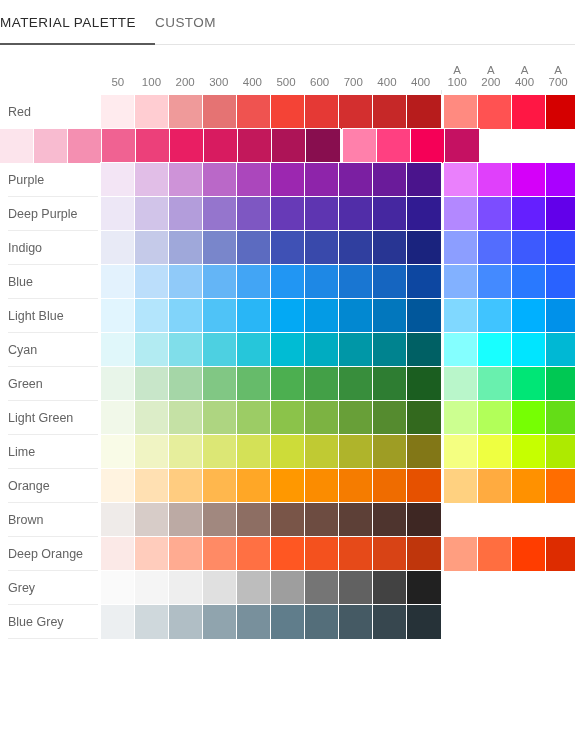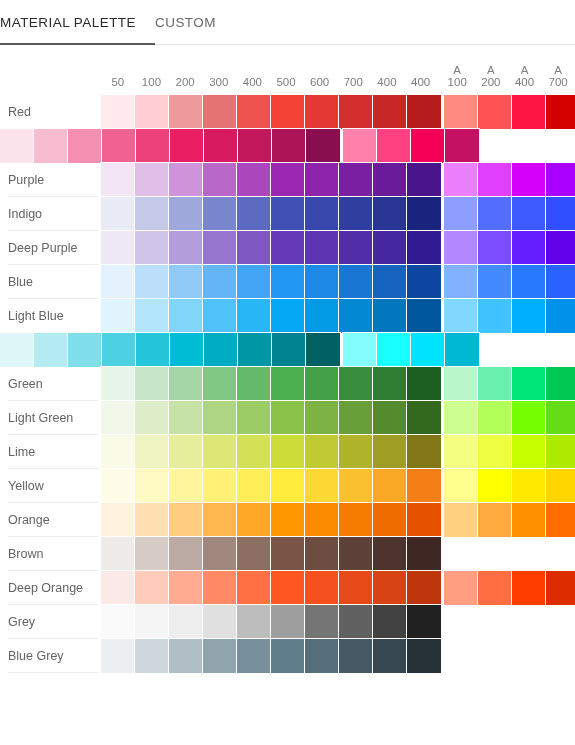--- a/index.html
+++ b/index.html
@@ -252,20 +252,42 @@
             <div class="sw" title="#4a148c" style="background: rgb(74, 20, 140);"></div>
             <div class="swgap"></div>
             <div class="sw" title="#ea80fc" style="background: rgb(234, 128, 252);"></div>
             <div class="sw" title="#e040fb" style="background: rgb(224, 64, 251);"></div>
             <div class="sw" title="#d500f9" style="background: rgb(213, 0, 249);"></div>
             <div class="sw" title="#aa00ff" style="background: rgb(170, 0, 255);"></div>
           </div>
         </div>
         <div class="row">
           <div class="rowlabel">
+            <span>Deep Purple</span>
+          </div>
+          <div class="swatches">
+            <div class="sw" title="#ede7f6" style="background: rgb(237, 231, 246);"></div>
+            <div class="sw" title="#d1c4e9" style="background: rgb(209, 196, 233);"></div>
+            <div class="sw" title="#b39ddb" style="background: rgb(179, 157, 219);"></div>
+            <div class="sw" title="#9575cd" style="background: rgb(149, 117, 205);"></div>
+            <div class="sw" title="#7e57c2" style="background: rgb(126, 87, 194);"></div>
+            <div class="sw" title="#673ab7" style="background: rgb(103, 58, 183);"></div>
+            <div class="sw" title="#5e35b1" style="background: rgb(94, 53, 177);"></div>
+            <div class="sw" title="#512da8" style="background: rgb(81, 45, 168);"></div>
+            <div class="sw" title="#4527a0" style="background: rgb(69, 39, 160);"></div>
+            <div class="sw" title="#311b92" style="background: rgb(49, 27, 146);"></div>
+            <div class="swgap"></div>
+            <div class="sw" title="#b388ff" style="background: rgb(179, 136, 255);"></div>
+            <div class="sw" title="#7c4dff" style="background: rgb(124, 77, 255);"></div>
+            <div class="sw" title="#651fff" style="background: rgb(101, 31, 255);"></div>
+            <div class="sw" title="#6200ea" style="background: rgb(98, 0, 234);"></div>
+          </div>
+        </div>
+        <div class="row">
+          <div class="rowlabel">
             <span>Indigo</span>
           </div>
           <div class="swatches">
             <div class="sw" title="#e8eaf6" style="background: rgb(232, 234, 246);"></div>
             <div class="sw" title="#c5cae9" style="background: rgb(197, 202, 233);"></div>
             <div class="sw" title="#9fa8da" style="background: rgb(159, 168, 218);"></div>
             <div class="sw" title="#7986cb" style="background: rgb(121, 134, 203);"></div>
             <div class="sw" title="#5c6bc0" style="background: rgb(92, 107, 192);"></div>
             <div class="sw" title="#3f51b5" style="background: rgb(63, 81, 181);"></div>
             <div class="sw" title="#3949ab" style="background: rgb(57, 73, 171);"></div>
@@ -274,42 +296,20 @@
             <div class="sw" title="#1a237e" style="background: rgb(26, 35, 126);"></div>
             <div class="swgap"></div>
             <div class="sw" title="#8c9eff" style="background: rgb(140, 158, 255);"></div>
             <div class="sw" title="#536dfe" style="background: rgb(83, 109, 254);"></div>
             <div class="sw" title="#3d5afe" style="background: rgb(61, 90, 254);"></div>
             <div class="sw" title="#304ffe" style="background: rgb(48, 79, 254);"></div>
           </div>
         </div>
         <div class="row">
           <div class="rowlabel">
-            <span>Deep Purple</span>
-          </div>
-          <div class="swatches">
-            <div class="sw" title="#ede7f6" style="background: rgb(237, 231, 246);"></div>
-            <div class="sw" title="#d1c4e9" style="background: rgb(209, 196, 233);"></div>
-            <div class="sw" title="#b39ddb" style="background: rgb(179, 157, 219);"></div>
-            <div class="sw" title="#9575cd" style="background: rgb(149, 117, 205);"></div>
-            <div class="sw" title="#7e57c2" style="background: rgb(126, 87, 194);"></div>
-            <div class="sw" title="#673ab7" style="background: rgb(103, 58, 183);"></div>
-            <div class="sw" title="#5e35b1" style="background: rgb(94, 53, 177);"></div>
-            <div class="sw" title="#512da8" style="background: rgb(81, 45, 168);"></div>
-            <div class="sw" title="#4527a0" style="background: rgb(69, 39, 160);"></div>
-            <div class="sw" title="#311b92" style="background: rgb(49, 27, 146);"></div>
-            <div class="swgap"></div>
-            <div class="sw" title="#b388ff" style="background: rgb(179, 136, 255);"></div>
-            <div class="sw" title="#7c4dff" style="background: rgb(124, 77, 255);"></div>
-            <div class="sw" title="#651fff" style="background: rgb(101, 31, 255);"></div>
-            <div class="sw" title="#6200ea" style="background: rgb(98, 0, 234);"></div>
-          </div>
-        </div>
-        <div class="row">
-          <div class="rowlabel">
             <span>Blue</span>
           </div>
           <div class="swatches">
             <div class="sw" title="#e3f2fd" style="background: rgb(227, 242, 253);"></div>
             <div class="sw" title="#bbdefb" style="background: rgb(187, 222, 251);"></div>
             <div class="sw" title="#90caf9" style="background: rgb(144, 202, 249);"></div>
             <div class="sw" title="#64b5f6" style="background: rgb(100, 181, 246);"></div>
             <div class="sw" title="#42a5f5" style="background: rgb(66, 165, 245);"></div>
             <div class="sw" title="#2196f3" style="background: rgb(33, 150, 243);"></div>
             <div class="sw" title="#1e88e5" style="background: rgb(30, 136, 229);"></div>
@@ -339,20 +339,23 @@
             <div class="sw" title="#0277bd" style="background: rgb(2, 119, 189);"></div>
             <div class="sw" title="#01579b" style="background: rgb(1, 87, 155);"></div>
             <div class="swgap"></div>
             <div class="sw" title="#80d8ff" style="background: rgb(128, 216, 255);"></div>
             <div class="sw" title="#40c4ff" style="background: rgb(64, 196, 255);"></div>
             <div class="sw" title="#00b0ff" style="background: rgb(0, 176, 255);"></div>
             <div class="sw" title="#0091ea" style="background: rgb(0, 145, 234);"></div>
           </div>
         </div>
         <div class="row">
+          <div class="rowlabel">
+            <span>Cyan</span>
+          </div>
           <div class="swatches">
             <div class="sw" title="#e0f7fa" style="background: rgb(224, 247, 250);"></div>
             <div class="sw" title="#b2ebf2" style="background: rgb(178, 235, 242);"></div>
             <div class="sw" title="#80deea" style="background: rgb(128, 222, 234);"></div>
             <div class="sw" title="#4dd0e1" style="background: rgb(77, 208, 225);"></div>
             <div class="sw" title="#26c6da" style="background: rgb(38, 198, 218);"></div>
             <div class="sw" title="#00bcd4" style="background: rgb(0, 188, 212);"></div>
             <div class="sw" title="#00acc1" style="background: rgb(0, 172, 193);"></div>
             <div class="sw" title="#0097a7" style="background: rgb(0, 151, 167);"></div>
             <div class="sw" title="#00838f" style="background: rgb(0, 131, 143);"></div>
@@ -425,42 +428,20 @@
             <div class="sw" title="#827717" style="background: rgb(130, 119, 23);"></div>
             <div class="swgap"></div>
             <div class="sw" title="#f4ff81" style="background: rgb(244, 255, 129);"></div>
             <div class="sw" title="#eeff41" style="background: rgb(238, 255, 65);"></div>
             <div class="sw" title="#c6ff00" style="background: rgb(198, 255, 0);"></div>
             <div class="sw" title="#aeea00" style="background: rgb(174, 234, 0);"></div>
           </div>
         </div>
         <div class="row">
           <div class="rowlabel">
-            <span>Yellow</span>
-          </div>
-          <div class="swatches">
-            <div class="sw" title="#fffde7" style="background: rgb(255, 253, 231);"></div>
-            <div class="sw" title="#fff9c4" style="background: rgb(255, 249, 196);"></div>
-            <div class="sw" title="#fff59d" style="background: rgb(255, 245, 157);"></div>
-            <div class="sw" title="#fff176" style="background: rgb(255, 241, 118);"></div>
-            <div class="sw" title="#ffee58" style="background: rgb(255, 238, 88);"></div>
-            <div class="sw" title="#ffeb3b" style="background: rgb(255, 235, 59);"></div>
-            <div class="sw" title="#fdd835" style="background: rgb(253, 216, 53);"></div>
-            <div class="sw" title="#fbc02d" style="background: rgb(251, 192, 45);"></div>
-            <div class="sw" title="#f9a825" style="background: rgb(249, 168, 37);"></div>
-            <div class="sw" title="#f57f17" style="background: rgb(245, 127, 23);"></div>
-            <div class="swgap"></div>
-            <div class="sw" title="#ffff8d" style="background: rgb(255, 255, 141);"></div>
-            <div class="sw" title="#ffff00" style="background: rgb(255, 255, 0);"></div>
-            <div class="sw" title="#ffea00" style="background: rgb(255, 234, 0);"></div>
-            <div class="sw" title="#ffd600" style="background: rgb(255, 214, 0);"></div>
-          </div>
-        </div>
-        <div class="row">
-          <div class="rowlabel">
             <span>Orange</span>
           </div>
           <div class="swatches">
             <div class="sw" title="#fff3e0" style="background: rgb(255, 243, 224);"></div>
             <div class="sw" title="#ffe0b2" style="background: rgb(255, 224, 178);"></div>
             <div class="sw" title="#ffcc80" style="background: rgb(255, 204, 128);"></div>
             <div class="sw" title="#ffb74d" style="background: rgb(255, 183, 77);"></div>
             <div class="sw" title="#ffa726" style="background: rgb(255, 167, 38);"></div>
             <div class="sw" title="#ff9800" style="background: rgb(255, 152, 0);"></div>
             <div class="sw" title="#fb8c00" style="background: rgb(251, 140, 0);"></div>

